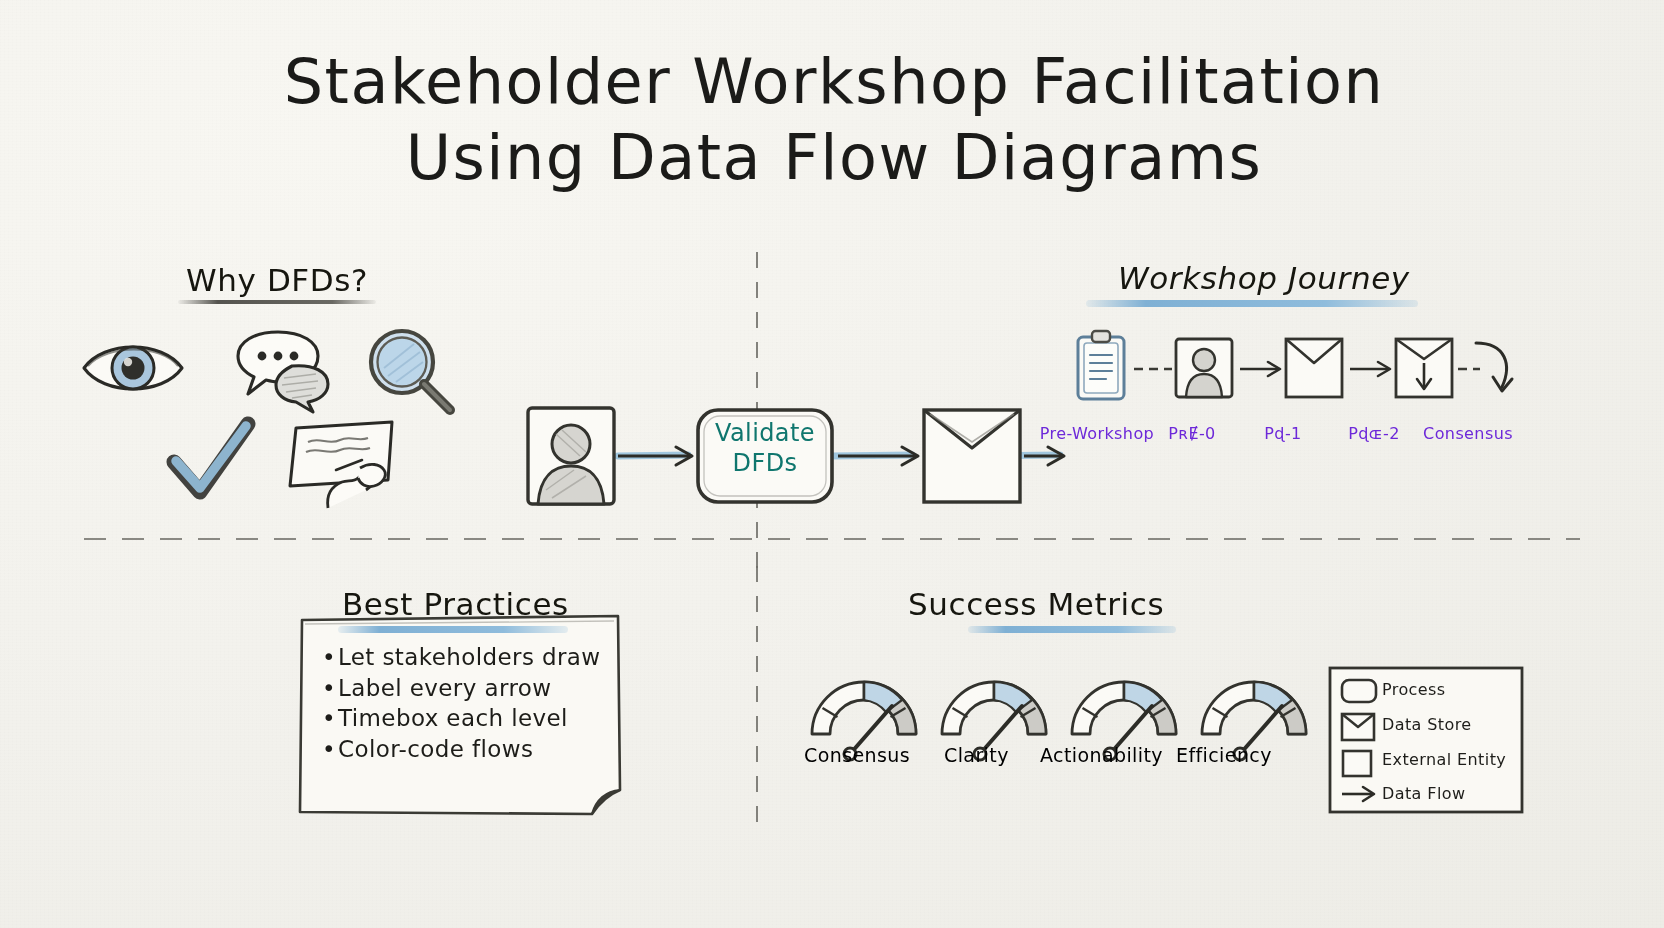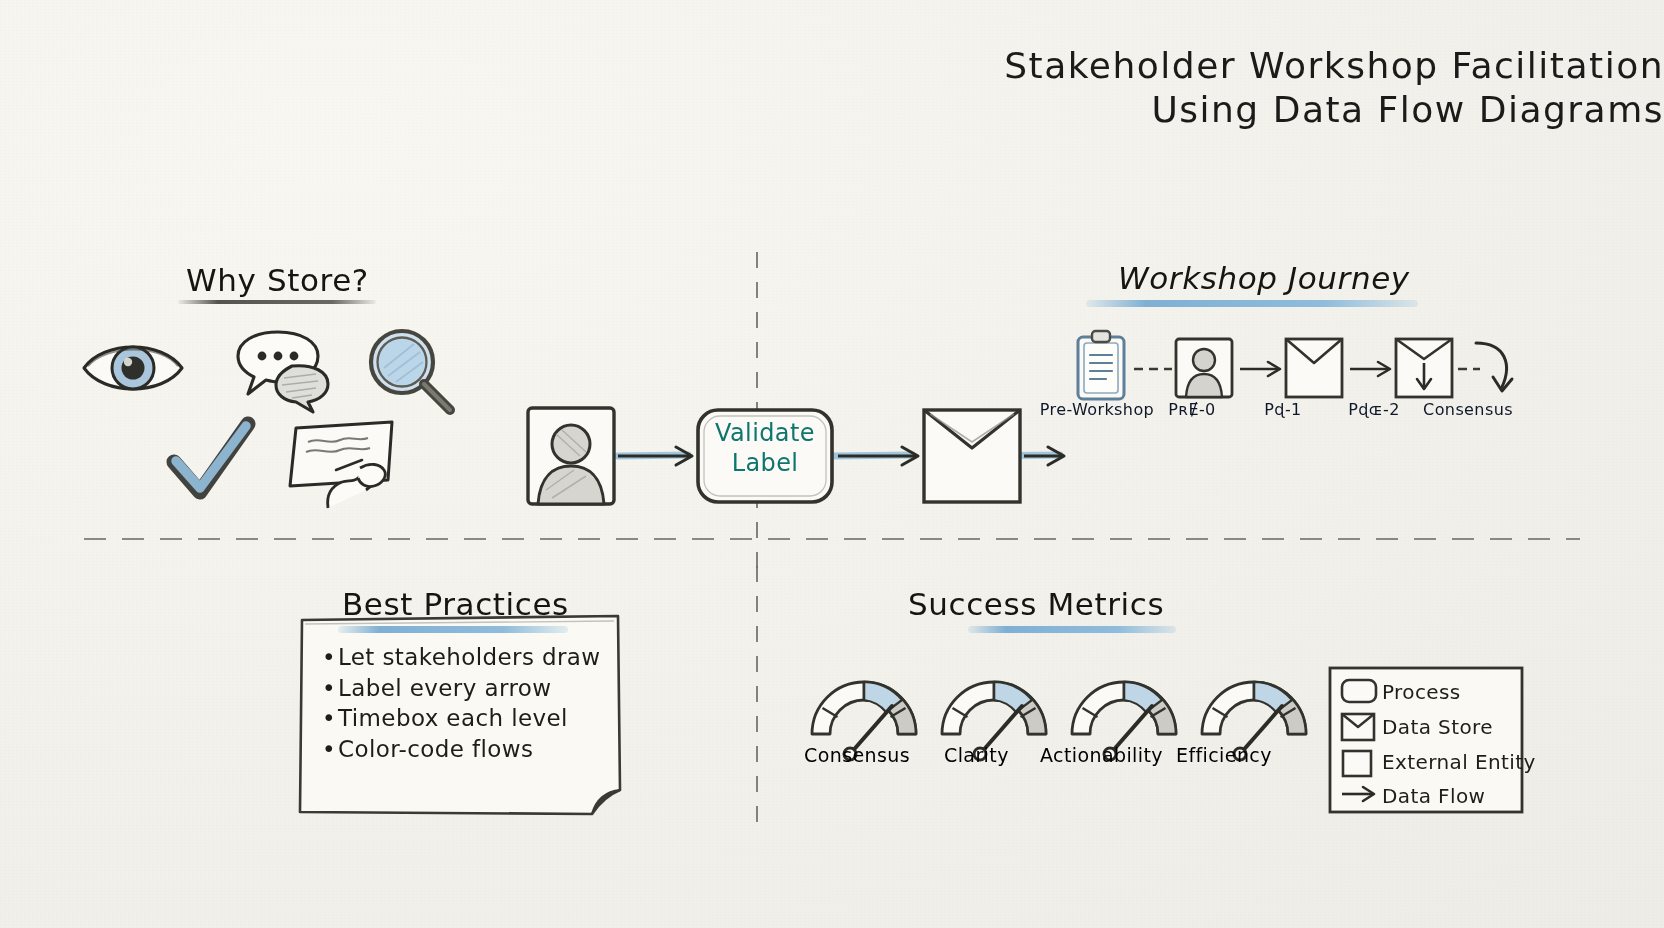--- a/index.html
+++ b/index.html
@@ -21,23 +21,23 @@
     background-image:
       repeating-linear-gradient(0deg, rgba(0,0,0,.012) 0 1px, transparent 1px 3px),
       repeating-linear-gradient(90deg, rgba(0,0,0,.010) 0 1px, transparent 1px 4px);
     pointer-events:none;
   }
   .hand{font-family:"DejaVu Sans", sans-serif;letter-spacing:.4px;}
 
   
   #title{
     position:absolute;left:4px;right:0;top:44px;
-    text-align:right;
+    text-align:center;
     color:#1b1b19;
-    font-size:36px;line-height:1.22;
+    font-size:62px;line-height:1.22;
     font-weight:400;
     letter-spacing:1.5px;
   }
   #title .l2{display:block;}
 
   
   .sec-title{
     position:absolute;
     font-size:31px;color:#16160f;
     white-space:nowrap;letter-spacing:.6px;
@@ -79,25 +79,25 @@
     position:absolute;left:322px;top:642px;width:300px;
     font-size:23px;line-height:30.5px;color:#1d1d19;
   }
   #bp-list .bi{white-space:nowrap;}
   #bp-list .dot{display:inline-block;width:16px;}
 
   
   #legend{
     position:absolute;left:1328px;top:666px;width:196px;height:148px;
   }
-  .lg-row{position:absolute;left:34px;font-size:20px;color:#1e1e1a;white-space:nowrap;}
+  .lg-row{position:absolute;left:34px;font-size:16px;color:#1e1e1a;white-space:nowrap;}
 
   
   #journey{position:absolute;left:1060px;top:325px;width:460px;height:110px;}
-  .j-lbl{position:absolute;font-size:16px;color:#0f172a;white-space:nowrap;text-align:center;}
+  .j-lbl{position:absolute;font-size:16px;color:#6d28d9;white-space:nowrap;text-align:center;margin-top:24px;}
 
   
   #metrics{position:absolute;left:800px;top:660px;width:500px;height:110px;}
   .m-lbl{position:absolute;font-size:19px;color:#000000;white-space:nowrap;}
 
   svg{display:block;overflow:visible;}
 </style>
 </head>
 <body>
 
@@ -106,21 +106,21 @@
 
 <div id="title" class="hand">
   <span>Stakeholder Workshop Facilitation</span>
   <span class="l2">Using Data Flow Diagrams</span>
 </div>
 
 <div id="v-divider"></div>
 <div id="v-divider2"></div>
 <div id="h-divider"></div>
 
-<div class="sec-title hand" style="left:186px;top:262px;">Why Store?</div>
+<div class="sec-title hand" style="left:186px;top:262px;">Why DFDs?</div>
 <div class="underline ul-grey" style="left:178px;top:300px;width:198px;"></div>
 
 <div class="why-icons" style="left:78px;top:330px;">
   <svg width="110" height="72" viewBox="0 0 110 72">
     <path d="M6 38 C26 10, 84 10, 104 38 C84 66, 26 66, 6 38 Z" fill="#fbfaf6" stroke="#2a2a26" stroke-width="3.1" stroke-linejoin="round"></path>
     <circle cx="55" cy="38" r="21" fill="#a9c6dd" stroke="#2a2a26" stroke-width="3"></circle>
     <circle cx="55" cy="38" r="11.5" fill="#2f2f2b"></circle>
     <circle cx="50" cy="32" r="4.2" fill="#f2f1ec" opacity=".85"></circle>
     <path d="M10 36 C30 14, 82 14, 100 36" fill="none" stroke="#3a3a35" stroke-width="2" opacity=".55"></path>
   </svg>
@@ -219,21 +219,21 @@
     </g>
 
     <g>
       <path d="M504 58 L542 58" stroke="#2c2c27" stroke-width="3.1" fill="none"></path>
       <path d="M528 49 L544 58 L528 67" fill="none" stroke="#2c2c27" stroke-width="3.1" stroke-linecap="round" stroke-linejoin="round"></path>
     </g>
   </svg>
 </div>
 <div class="hand" style="position:absolute;left:698px;top:418px;width:134px;text-align:center;font-size:24px;color:#0f766e;line-height:30px;">
   <div>Validate</div>
-  <div>Label</div>
+  <div>DFDs</div>
 </div>
 
 <div class="sec-title hand" style="left:1118px;top:260px;font-style:italic;">Workshop Journey</div>
 <div class="underline ul-blue" style="left:1086px;top:300px;width:332px;"></div>
 
 <div id="journey">
   <svg width="460" height="90" viewBox="0 0 460 90">
 
     <g>
       <rect x="18" y="12" width="46" height="62" rx="5" fill="#fbfaf6" stroke="#5d7f99" stroke-width="3"></rect>

